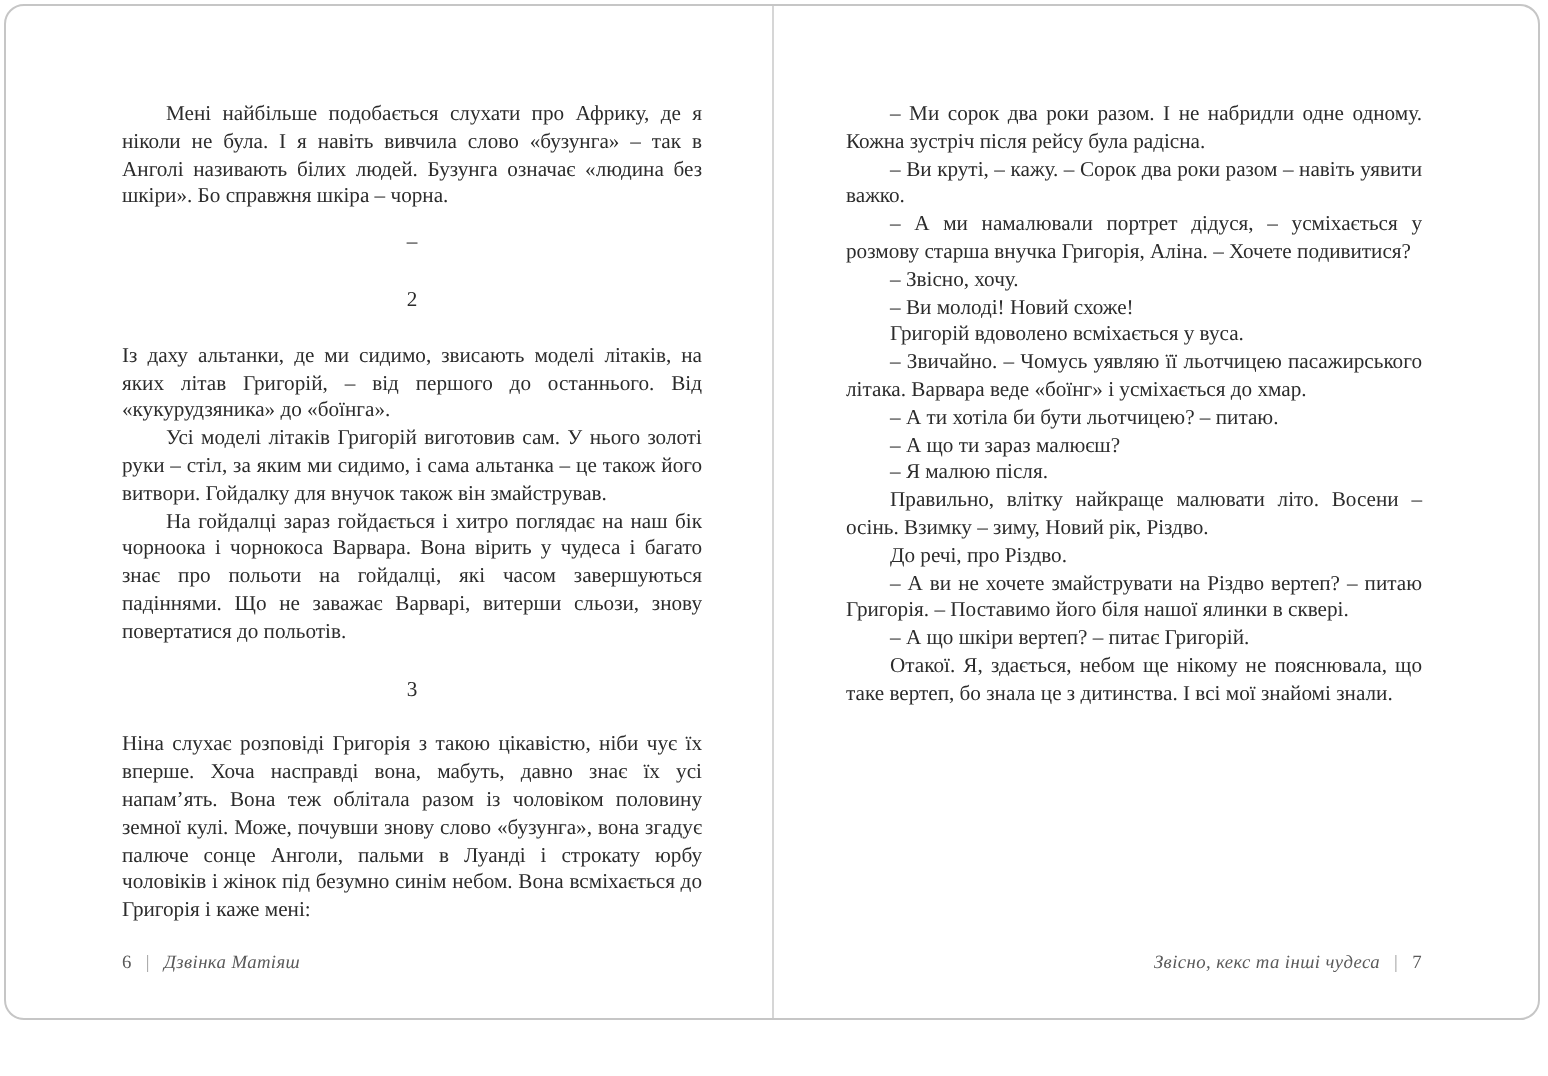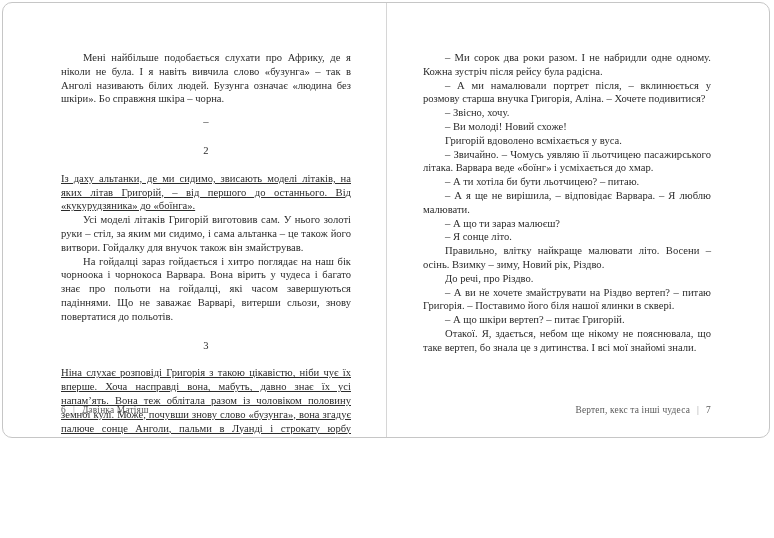--- a/index.html
+++ b/index.html
@@ -7,21 +7,21 @@
     padding: 0;
     background: #ffffff;
     width: 774px;
     height: 538px;
     overflow: hidden;
     font-family: "Liberation Serif", "DejaVu Serif", serif;
   }
   .spread {
     position: absolute;
     left: 2px; top: 2px;
-    width: 768px; height: 436px;
+    width: 768px; height: 508px;
     border: 1px solid #c6c6c6;
     border-radius: 10px;
     background: #ffffff;
     display: flex;
     box-sizing: border-box;
     overflow: hidden;
   }
   .center-rule {
     position: absolute;
     left: 50%;
@@ -52,36 +52,36 @@
     text-align: center;
     margin-top: 9px;
     color: #2b2b2b;
   }
   .block.section {
     text-align: center;
     margin-top: 15px;
     margin-bottom: 14px;
   }
   
-  .block.section + .block.p { text-indent: 0; text-decoration: underline; }
+  .block.section + .block.p { text-indent: 0; }
   .footer {
     position: absolute;
     bottom: 22px;
     font-size: 9.4px;
     color: #5a5a5a;
     letter-spacing: 0.2px;
     white-space: nowrap;
   }
   .footer-left  { left: 58px; }
   .footer-right { right: 58px; }
   .footer .sep {
     color: #a0a0a0;
     padding: 0 7px;
   }
-  .footer .running { }
+  .footer .running { font-style: italic; }
   .footer .pnum { font-style: normal; }
 </style>
 </head>
 <body>
 
 <div class="spread">
 
   <div class="page page-left">
     <div class="page-body">
         <div class="block p">Мені найбільше подобається слухати про Африку, де я ніколи не була. І я навіть вивчила слово «бузунга» – так в Анголі називають білих людей. Бузунга означає «людина без шкіри». Бо справжня шкіра – чорна.</div>
@@ -96,33 +96,33 @@
     <div class="footer footer-left">
       <span class="pnum">6</span><span class="sep">|</span><span class="running">Дзвінка Матіяш</span>
     </div>
   </div>
 
   <div class="center-rule"></div>
 
   <div class="page page-right">
     <div class="page-body">
         <div class="block p">– Ми сорок два роки разом. І не набридли одне одному. Кожна зустріч після рейсу була радісна.</div>
-        <div class="block p">– А ми намалювали портрет після, – вклинюється у розмову старша внучка Григорія, Аліна. – Хочете подивитися?</div>
+        <div class="block p">– Ви круті, – кажу. – Сорок два роки разом – навіть уявити важко.</div>
+        <div class="block p">– А ми намалювали портрет дідуся, – усміхається у розмову старша внучка Григорія, Аліна. – Хочете подивитися?</div>
         <div class="block p">– Звісно, хочу.</div>
         <div class="block p">– Ви молоді! Новий схоже!</div>
         <div class="block p">Григорій вдоволено всміхається у вуса.</div>
         <div class="block p">– Звичайно. – Чомусь уявляю її льотчицею пасажирського літака. Варвара веде «боїнг» і усміхається до хмар.</div>
         <div class="block p">– А ти хотіла би бути льотчицею? – питаю.</div>
-        <div class="block p">– А я ще не вирішила, – відповідає Варвара. – Я люблю малювати.</div>
         <div class="block p">– А що ти зараз малюєш?</div>
-        <div class="block p">– Я сонце літо.</div>
+        <div class="block p">– Я малюю після.</div>
         <div class="block p">Правильно, влітку найкраще малювати літо. Восени – осінь. Взимку – зиму, Новий рік, Різдво.</div>
         <div class="block p">До речі, про Різдво.</div>
         <div class="block p">– А ви не хочете змайструвати на Різдво вертеп? – питаю Григорія. – Поставимо його біля нашої ялинки в сквері.</div>
         <div class="block p">– А що шкіри вертеп? – питає Григорій.</div>
         <div class="block p">Отакої. Я, здається, небом ще нікому не пояснювала, що таке вертеп, бо знала це з дитинства. І всі мої знайомі знали.</div>
       </div>
     <div class="footer footer-right">
-      <span class="running">Вертеп, кекс та інші чудеса</span><span class="sep">|</span><span class="pnum">7</span>
+      <span class="running">Звісно, кекс та інші чудеса</span><span class="sep">|</span><span class="pnum">7</span>
     </div>
   </div>
 
 </div>
 
 </body></html>

